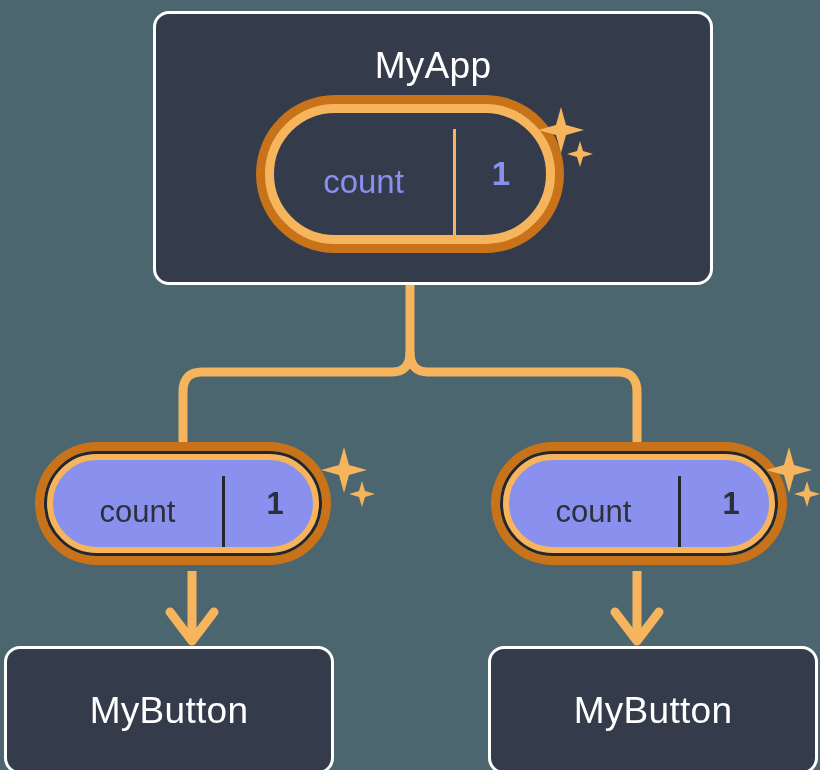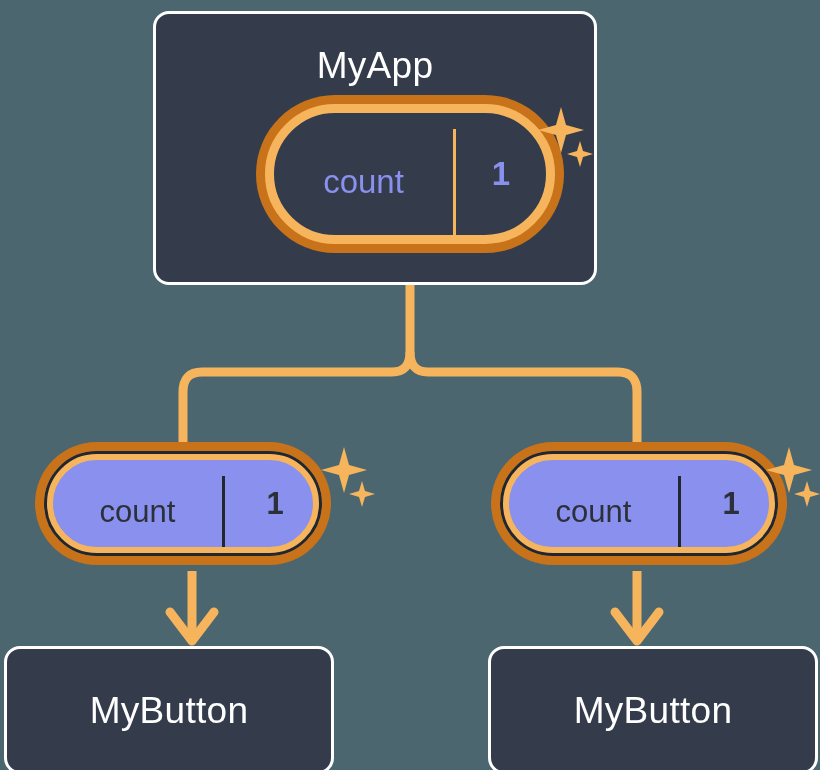--- a/index.html
+++ b/index.html
@@ -48,21 +48,21 @@
     font-size: 37px;
     font-weight: 400;
     letter-spacing: 0.3px;
     line-height: 1;
   }
 
   
   #box-myapp {
     left: 153px;
     top: 11px;
-    width: 444px;
+    width: 560px;
     height: 274px;
     justify-content: flex-start;
   }
   #box-myapp .comp-title { margin-top: 33px; }
 
   
   .box-button {
     top: 646px;
     width: 330px;
     height: 128px;

